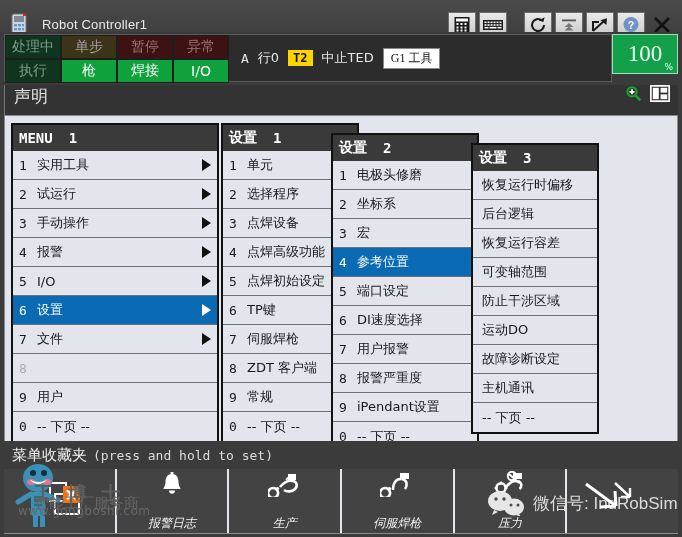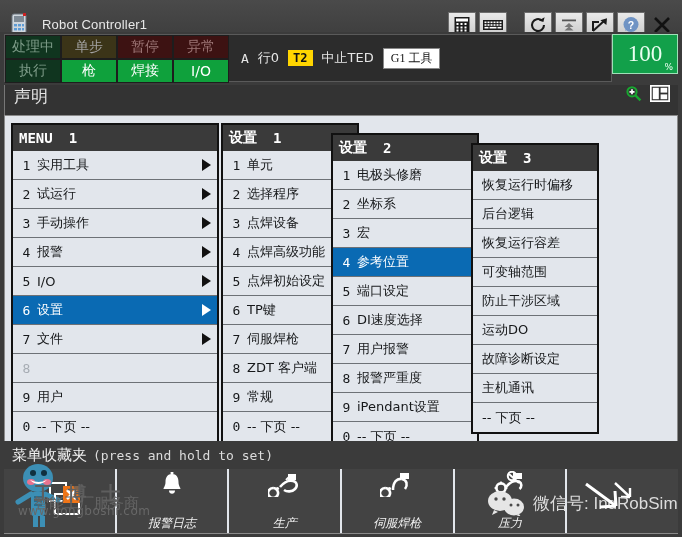--- a/index.html
+++ b/index.html
@@ -66,21 +66,21 @@
   
   #screen-title{
     position:absolute; left:4px; top:85px; width:674px; height:30px;
     background:#333; border-left:1px solid #777; display:flex; align-items:flex-start;
   }
   #screen-title .txt{ color:#e4e4e4; font-size:17px; margin-left:9px;}
   #screen-title .icons{ margin-left:auto; display:flex; gap:8px; margin-right:8px; align-items:center;}
   
   #content{
     position:absolute; left:4px; top:115px; width:674px; height:419px;
-    background:#e2e6ec; border:1px solid #8a8a8a;text-align:center;
+    background:#e2e6ec; border:1px solid #8a8a8a;
   }
   
   .panel{ position:absolute; background:#e2e6ec; border:2px solid #111; }
   .panel .phead{
     background:#3a3a3a; color:#fff; font-size:14px; font-weight:bold;
     height:26px; display:flex; align-items:center; padding-left:6px;
     font-family:"DejaVu Sans Mono","Liberation Mono",monospace;
   }
   .panel .phead .cjk{ font-family:"DejaVu Sans",sans-serif; }
   .mrow{

